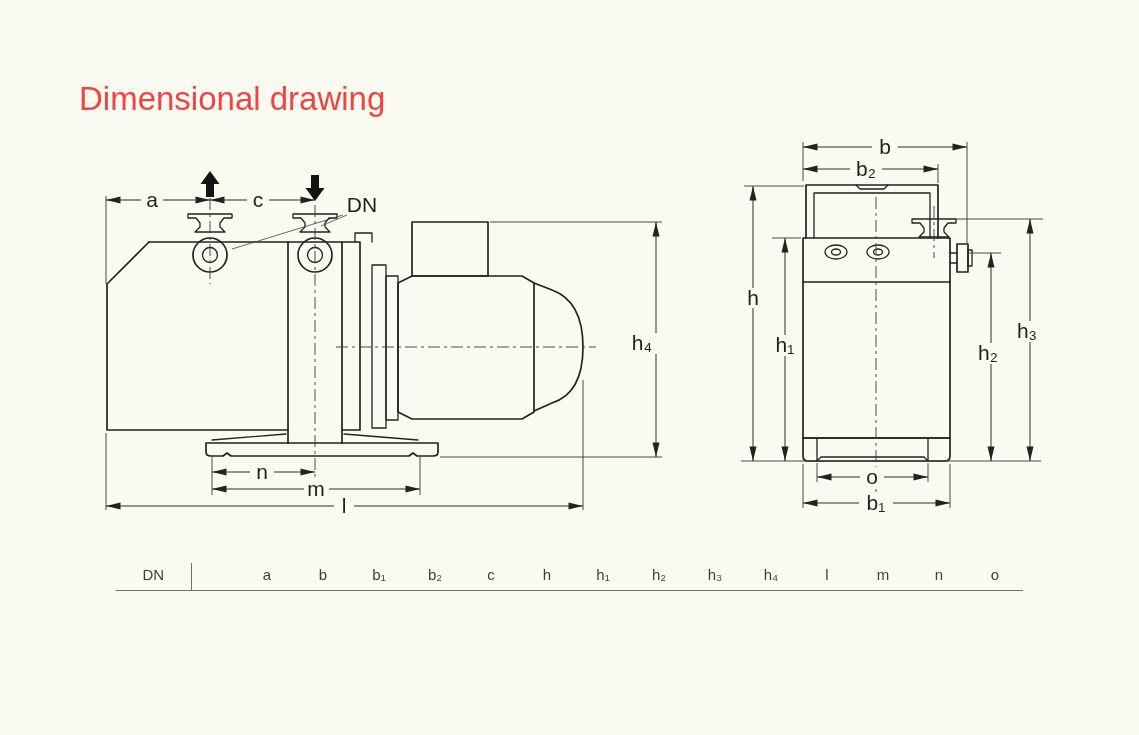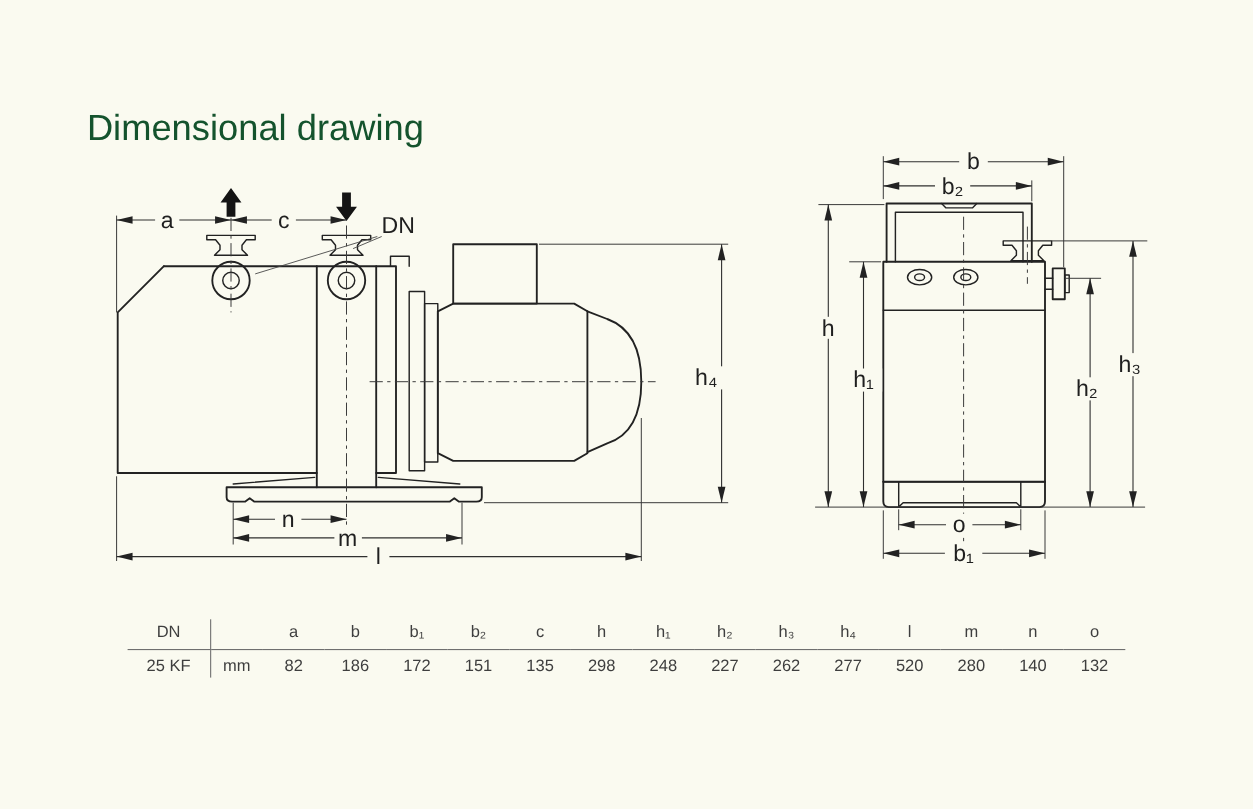--- a/index.html
+++ b/index.html
@@ -1,18 +1,18 @@
 <!DOCTYPE html>
 <html><head>
 <meta charset="utf-8">
 <style>
   html,body{margin:0;padding:0;background:#fafaf0;}
   body{width:1139px;height:735px;position:relative;overflow:hidden;
        font-family:"Liberation Sans","DejaVu Sans",sans-serif;}
-  .title{position:absolute;left:79px;top:80px;font-size:33px;color:#14532d;margin-top:17px;}
+  .title{position:absolute;left:79px;top:80px;font-size:33px;color:#ef4444;}
   svg.drawing{position:absolute;left:0;top:0;}
   .obj{fill:none;stroke:#222;stroke-width:1.7;stroke-linejoin:round;stroke-linecap:round;}
   .obj2{fill:none;stroke:#222;stroke-width:1.3;stroke-linejoin:round;stroke-linecap:round;}
   .thin{fill:none;stroke:#383838;stroke-width:0.9;}
   .cl{fill:none;stroke:#3a3a3a;stroke-width:0.9;stroke-dasharray:12 4 3 4;}
   .dim{fill:none;stroke:#2f2f2f;stroke-width:1;marker-start:url(#ar);marker-end:url(#ar);}
   .lead{fill:none;stroke:#444;stroke-width:0.8;}
   .lbl{font-family:"Liberation Sans","DejaVu Sans",sans-serif;font-size:21px;fill:#1f1f1f;text-anchor:middle;}
   .lblbg{fill:#fafaf0;stroke:none;}
   .fillarrow{fill:#141414;stroke:none;}
@@ -212,32 +212,14 @@
         <th>h₂</th>
         <th>h₃</th>
         <th>h₄</th>
         <th>l</th>
         <th>m</th>
         <th>n</th>
         <th>o</th>
       </tr>
   </thead>
   <tbody>
-      <tr>
-        <td class="dn-cell">25 KF</td>
-        <td>mm</td>
-        <td>82</td>
-        <td>186</td>
-        <td>172</td>
-        <td>151</td>
-        <td>135</td>
-        <td>298</td>
-        <td>248</td>
-        <td>227</td>
-        <td>262</td>
-        <td>277</td>
-        <td>520</td>
-        <td>280</td>
-        <td>140</td>
-        <td>132</td>
-      </tr>
     </tbody>
 </table>
 
 </body></html>

